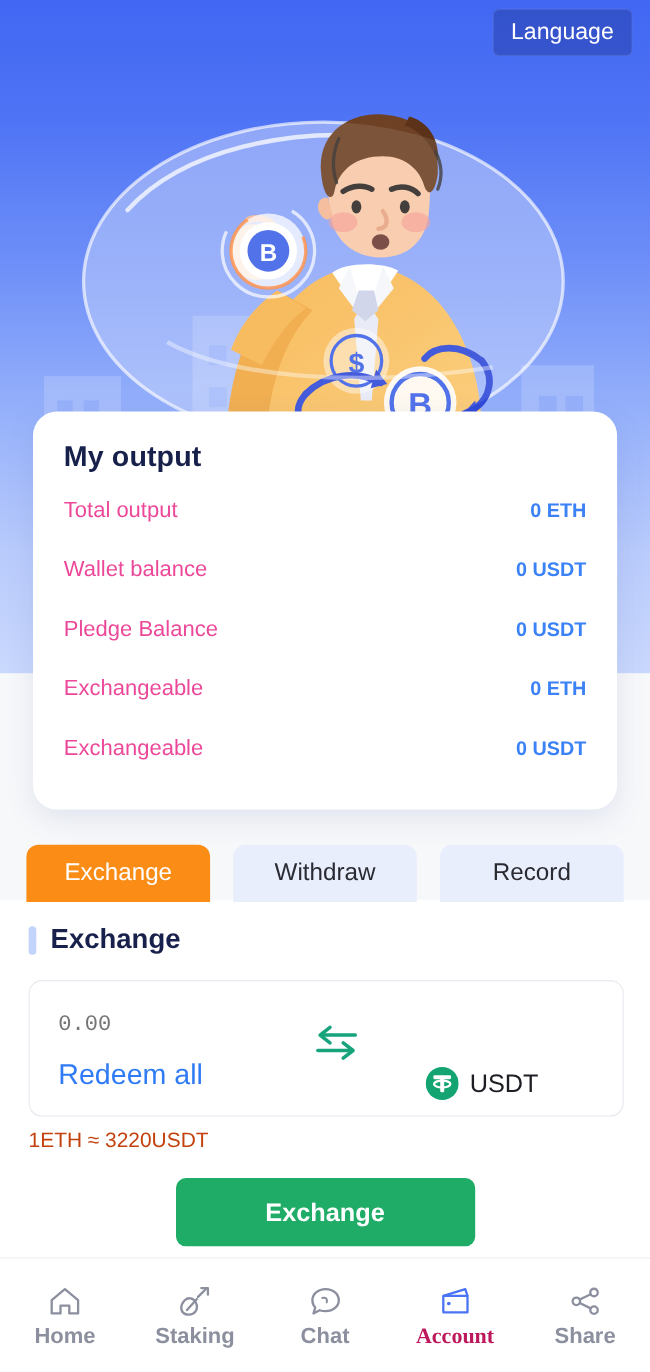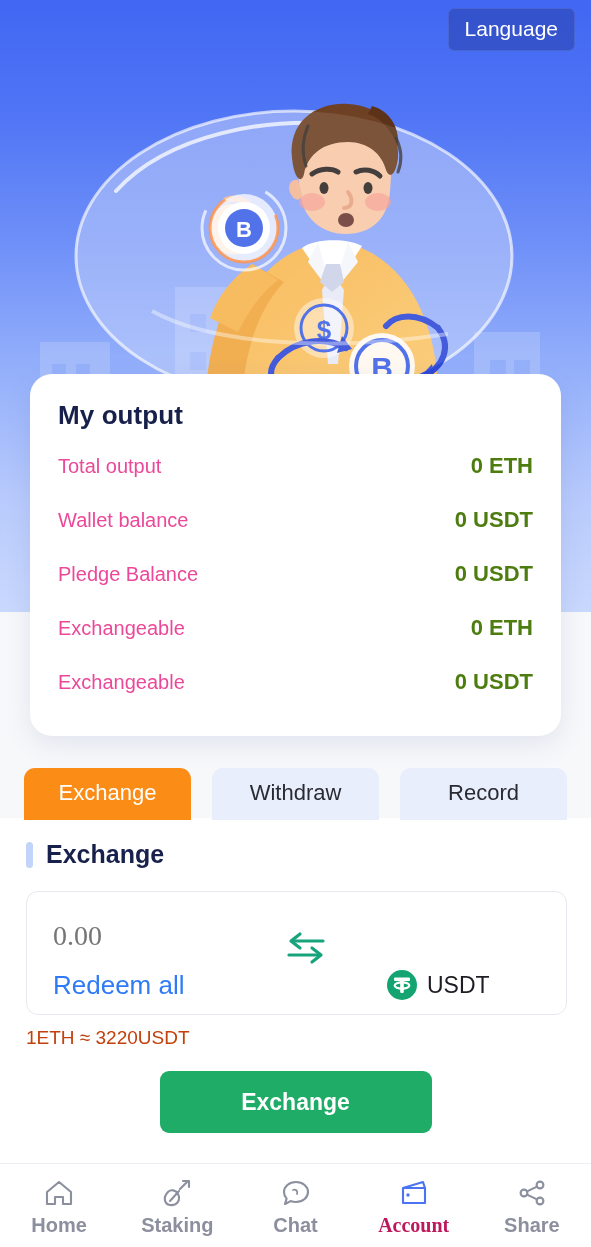--- a/index.html
+++ b/index.html
@@ -102,23 +102,23 @@
     justify-content: space-between;
     height: 54px;
   }
 
   .acct-label {
     font-size: 20px;
     color: #ec4899;
   }
 
   .acct-value {
-    font-size: 22px;
+    font-size: 18px;
     font-weight: bold;
-    color: #4d7c0f;
+    color: #3b82f6;
   }
 
   
   .tabs {
     position: absolute;
     left: 24px;
     top: 768px;
     width: 543px;
     height: 52px;
     display: flex;
@@ -186,28 +186,28 @@
     align-items: center;
   }
 
   .amount-wrap {
     position: absolute;
     left: 26px;
     top: 28px;
   }
 
   .amount {
-    font-size: 28px;
+    font-size: 20px;
     color: #7c7c88;
     line-height: 1;
     background: transparent;
     border: 0;
     outline: none;
     width: 180px;
-    font-family: Liberation Serif, serif;
+    font-family: Liberation Mono, monospace;
   }
 
   .redeem-all {
     display: block;
     margin-top: 18px;
     font-size: 26px;
     color: #2f7bf5;
     cursor: pointer;
   }
 
@@ -256,21 +256,21 @@
     cursor: pointer;
     font-family: "Liberation Sans", sans-serif;
   }
 
   
   .bottom-nav {
     position: absolute;
     left: 0;
     bottom: 0;
     width: 591px;
-    height: 84px;
+    height: 104px;
     background: #ffffff;
     border-top: 1px solid #eceef3;
     display: flex;
     z-index: 10;
     text-align: right;
   }
 
   .nav-item {
     flex: 1;
     display: flex;

